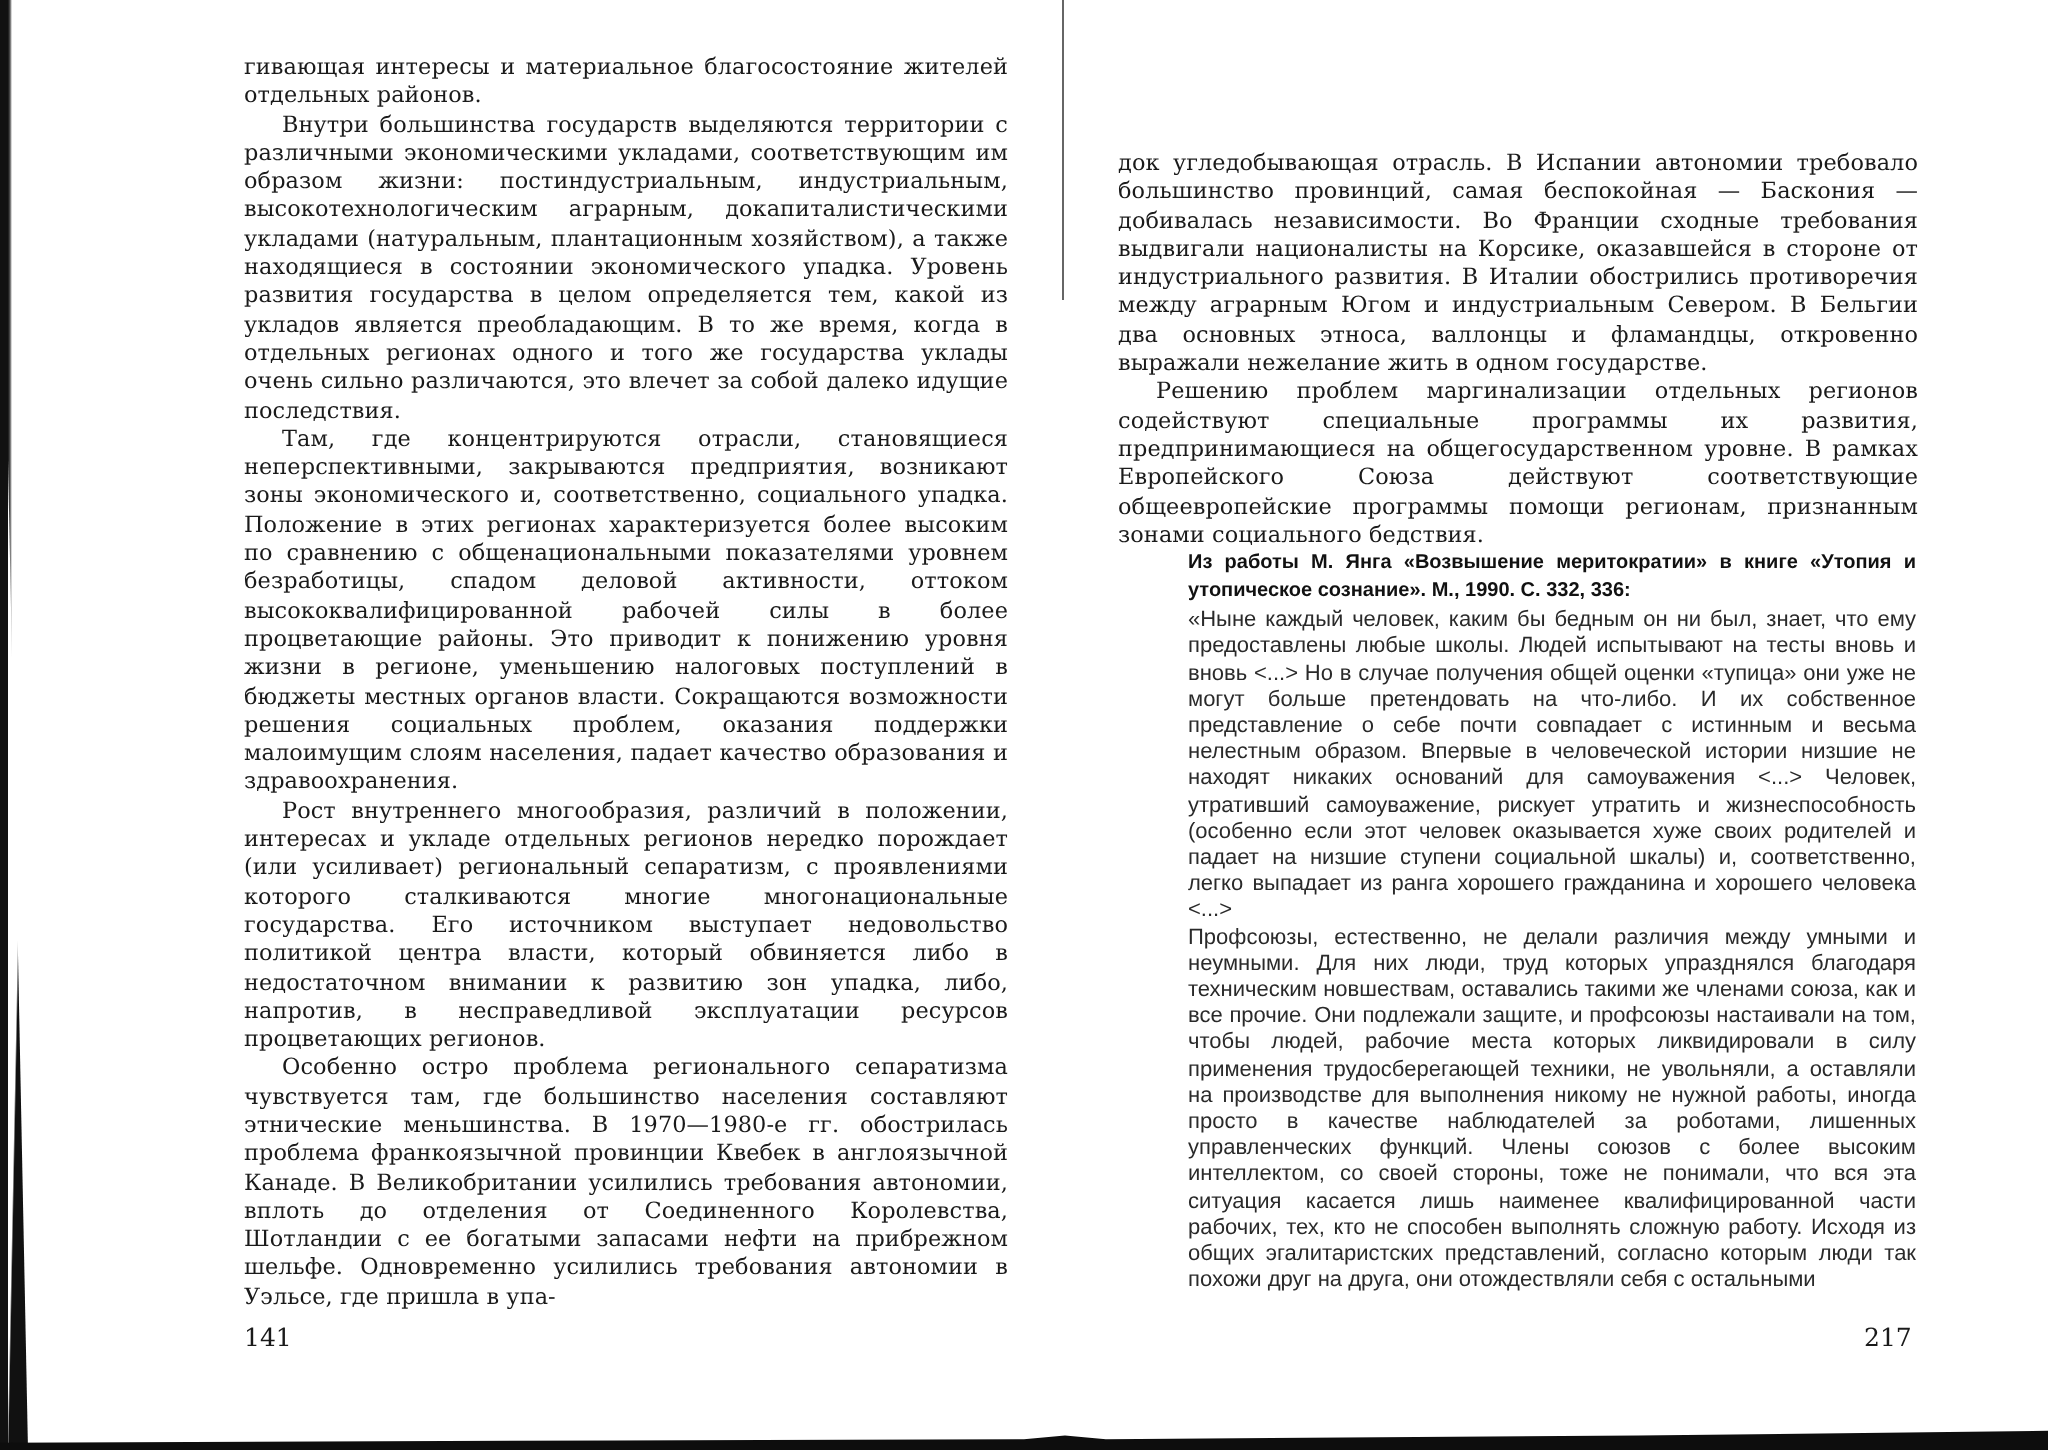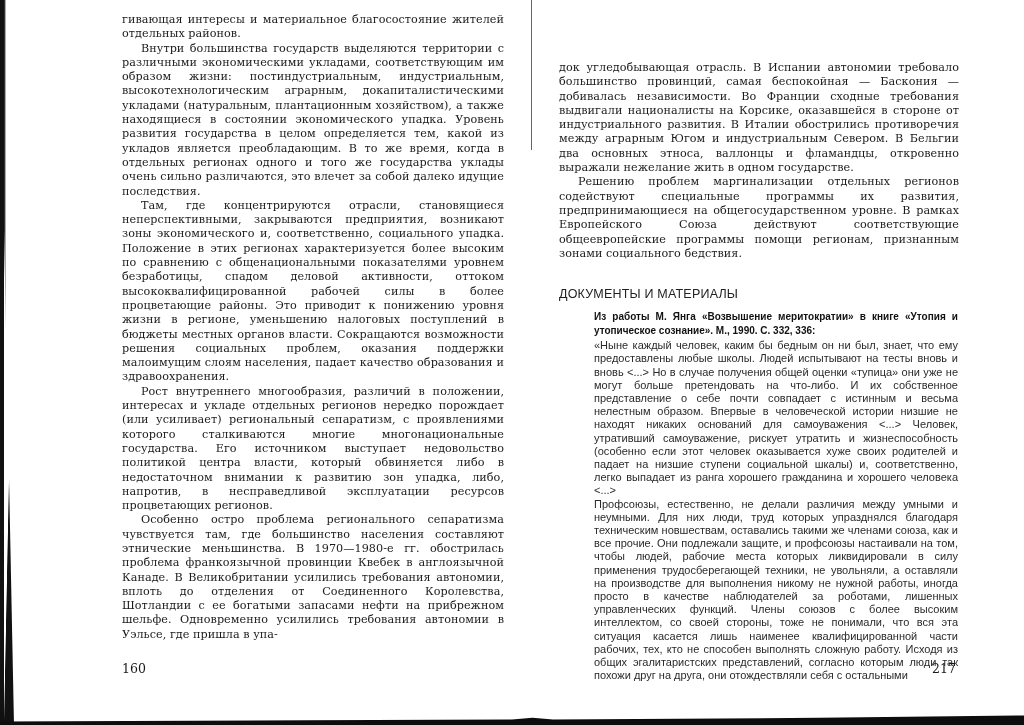--- a/index.html
+++ b/index.html
@@ -19,21 +19,21 @@
     .scan-edge-bottom {
       position: absolute; left: 0; bottom: 0; width: 1024px; height: 12px;
       background: #0d0d0d;
       clip-path: polygon(0 70%, 30% 60%, 50% 55%, 52% 40%, 54% 55%, 80% 40%, 100% 20%, 100% 100%, 0 100%);
     }
     .gutter {
       position: absolute; left: 531px; top: 0; width: 1px; height: 150px;
       background: #666;
     }
     .page {
-      position: absolute; top: 13px;
+      position: absolute; top: 27px;
       color: #1a1a1a;
     }
     .page-left { left: 122px; width: 382px; }
     .page-right { left: 559px; width: 400px; margin-top: 48px; }
 
     .serif p {
       font-family: "DejaVu Serif", "Liberation Serif", serif;
       font-size: 11.2px; line-height: 14.3px;
       margin: 0; text-align: justify; text-indent: 19px;
       letter-spacing: 0.05px;
@@ -71,27 +71,26 @@
 <div class="scan-edge-bottom"></div>
 <div class="gutter"></div>
 
 <div class="page page-left serif">
   <p class="noindent">гивающая интересы и материальное благосостояние жителей отдельных районов.</p>
   <p>Внутри большинства государств выделяются территории с различными экономическими укладами, соответствующим им образом жизни: постиндустриальным, индустриальным, высокотехнологическим аграрным, докапиталистическими укладами (натуральным, плантационным хозяйством), а также находящиеся в состоянии экономического упадка. Уровень развития государства в целом определяется тем, какой из укладов является преобладающим. В то же время, когда в отдельных регионах одного и того же государства уклады очень сильно различаются, это влечет за собой далеко идущие последствия.</p>
   <p>Там, где концентрируются отрасли, становящиеся неперспективными, закрываются предприятия, возникают зоны экономического и, соответственно, социального упадка. Положение в этих регионах характеризуется более высоким по сравнению с общенациональными показателями уровнем безработицы, спадом деловой активности, оттоком высококвалифицированной рабочей силы в более процветающие районы. Это приводит к понижению уровня жизни в регионе, уменьшению налоговых поступлений в бюджеты местных органов власти. Сокращаются возможности решения социальных проблем, оказания поддержки малоимущим слоям населения, падает качество образования и здравоохранения.</p>
   <p>Рост внутреннего многообразия, различий в положении, интересах и укладе отдельных регионов нередко порождает (или усиливает) региональный сепаратизм, с проявлениями которого сталкиваются многие многонациональные государства. Его источником выступает недовольство политикой центра власти, который обвиняется либо в недостаточном внимании к развитию зон упадка, либо, напротив, в несправедливой эксплуатации ресурсов процветающих регионов.</p>
   <p>Особенно остро проблема регионального сепаратизма чувствуется там, где большинство населения составляют этнические меньшинства. В 1970—1980-е гг. обострилась проблема франкоязычной провинции Квебек в англоязычной Канаде. В Великобритании усилились требования автономии, вплоть до отделения от Соединенного Королевства, Шотландии с ее богатыми запасами нефти на прибрежном шельфе. Одновременно усилились требования автономии в Уэльсе, где пришла в упа-</p>
 </div>
-<div class="page-number page-number-left">160</div>
+<div class="page-number page-number-left">141</div>
 
 <div class="page page-right">
   <div class="serif">
     <p class="noindent">док угледобывающая отрасль. В Испании автономии требовало большинство провинций, самая беспокойная — Баскония — добивалась независимости. Во Франции сходные требования выдвигали националисты на Корсике, оказавшейся в стороне от индустриального развития. В Италии обострились противоречия между аграрным Югом и индустриальным Севером. В Бельгии два основных этноса, валлонцы и фламандцы, откровенно выражали нежелание жить в одном государстве.</p>
     <p>Решению проблем маргинализации отдельных регионов содействуют специальные программы их развития, предпринимающиеся на общегосударственном уровне. В рамках Европейского Союза действуют соответствующие общеевропейские программы помощи регионам, признанным зонами социального бедствия.</p>
   </div>
-  <div class="section-heading">ДОКУМЕНТЫ И МАТЕРИАЛЫ</div>
   <div class="doc-block">
     <p class="doc-source">Из работы М. Янга «Возвышение меритократии» в книге «Утопия и утопическое сознание». М., 1990. С. 332, 336:</p>
     <p class="doc-text">«Ныне каждый человек, каким бы бедным он ни был, знает, что ему предоставлены любые школы. Людей испытывают на тесты вновь и вновь &lt;...&gt; Но в случае получения общей оценки «тупица» они уже не могут больше претендовать на что-либо. И их собственное представление о себе почти совпадает с истинным и весьма нелестным образом. Впервые в человеческой истории низшие не находят никаких оснований для самоуважения &lt;...&gt; Человек, утративший самоуважение, рискует утратить и жизнеспособность (особенно если этот человек оказывается хуже своих родителей и падает на низшие ступени социальной шкалы) и, соответственно, легко выпадает из ранга хорошего гражданина и хорошего человека &lt;...&gt;</p>
     <p class="doc-text">Профсоюзы, естественно, не делали различия между умными и неумными. Для них люди, труд которых упразднялся благодаря техническим новшествам, оставались такими же членами союза, как и все прочие. Они подлежали защите, и профсоюзы настаивали на том, чтобы людей, рабочие места которых ликвидировали в силу применения трудосберегающей техники, не увольняли, а оставляли на производстве для выполнения никому не нужной работы, иногда просто в качестве наблюдателей за роботами, лишенных управленческих функций. Члены союзов с более высоким интеллектом, со своей стороны, тоже не понимали, что вся эта ситуация касается лишь наименее квалифицированной части рабочих, тех, кто не способен выполнять сложную работу. Исходя из общих эгалитаристских представлений, согласно которым люди так похожи друг на друга, они отождествляли себя с остальными</p>
   </div>
 </div>
 <div class="page-number page-number-right">217</div>
 
 </body></html>

